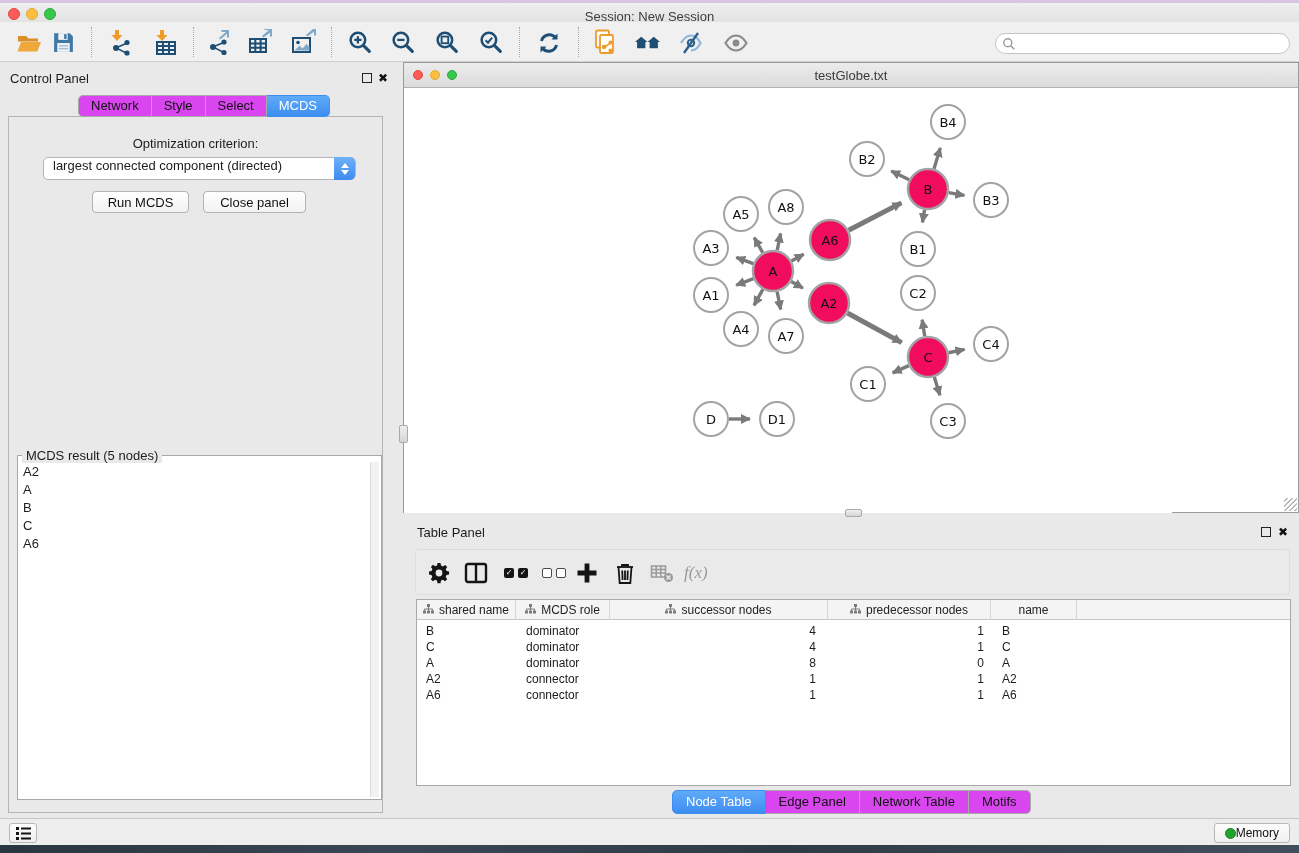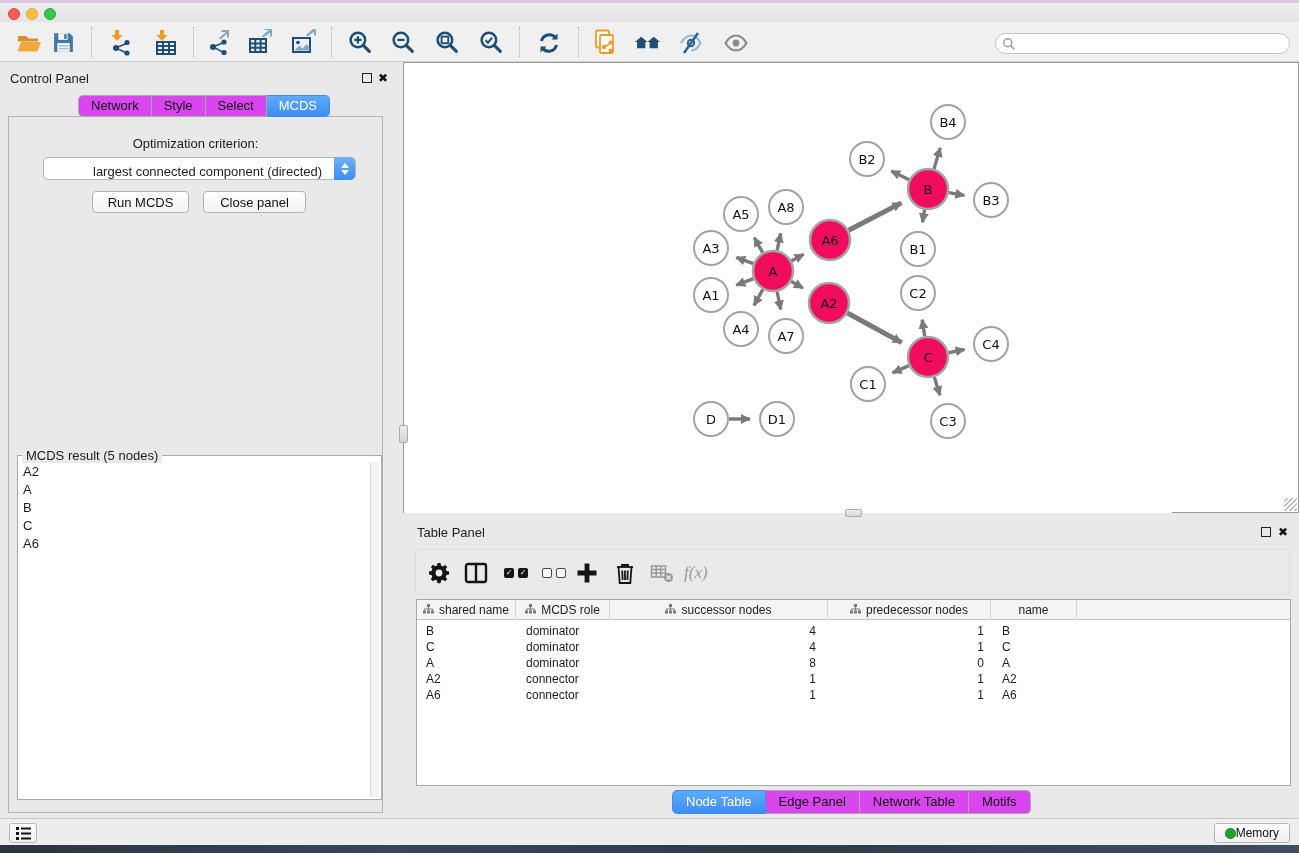--- a/index.html
+++ b/index.html
@@ -33,21 +33,21 @@
   #cp-border { left:8px; top:116px; width:375px; height:697px; border:1px solid #B4B4B4; background:#E9E9E9; }
 
   .seg-group { position:absolute; display:flex; }
   .seg { background:#d946ef; border:1px solid #A9A9A9; border-left-width:0; padding:2px 12px 3px 12px; font-size:13px; color:#111; white-space:nowrap; }
   .seg:first-child { border-left-width:1px; border-radius:5px 0 0 5px; }
   .seg:last-child { border-radius:0 5px 5px 0; }
   .seg.active { background:linear-gradient(#5FAAF8,#3D8EF2); border-color:#3D8EF2; color:#fff; }
   #ctrl-tabs { left:78px; top:95px; }
 
   #opt-label { left:8px; top:136px; width:375px; text-align:center; }
-  #criterion { left:43px; top:157px; width:313px; height:23px; background:#fff; border:1px solid #B6B6B6; border-radius:5px; display:flex; align-items:flex-end;padding-left:40px; }
+  #criterion { left:43px; top:157px; width:313px; height:23px; background:#fff; border:1px solid #B6B6B6; border-radius:5px; display:flex; align-items:flex-start; }
   #criterion-text { padding-left:9px; }
   #criterion-stepper { position:absolute; right:0; top:-1px; width:21px; height:23px; border-radius:0 5px 5px 0; background:linear-gradient(#6FB1F9,#3D8BF0); display:flex; flex-direction:column; align-items:center; justify-content:center; gap:2px; }
   .tri-up { width:0; height:0; border-left:4px solid transparent; border-right:4px solid transparent; border-bottom:5px solid #fff; }
   .tri-dn { width:0; height:0; border-left:4px solid transparent; border-right:4px solid transparent; border-top:5px solid #fff; }
   .push-btn { position:absolute; background:linear-gradient(#FFFFFF,#F2F2F2); border:1px solid #B3B3B3; border-radius:4px; font-size:13px; color:#111; text-align:center; padding-top:3px; }
   #run-btn { left:92px; top:191px; width:97px; height:22px; }
   #close-btn { left:203px; top:191px; width:103px; height:22px; }
 
   #result-box { left:17px; top:455px; width:365px; height:345px; border:1px solid #A8A8A8; background:#fff; }
   #result-title { position:absolute; left:4px; top:-8px; background:#E9E9E9; padding:0 4px; font-size:13px; }
@@ -102,20 +102,21 @@
   #wallpaper-bottom { left:0; top:845px; width:1299px; height:8px; background:linear-gradient(90deg,#2B3542,#3A4654 30%,#2E3A46 60%,#424E5C); }
 </style>
 </head>
 <body>
 
 <div class="abs" id="wallpaper-top"></div>
 <div class="abs" id="titlebar">
   <span class="tl red" style="left:8px"></span>
   <span class="tl yellow" style="left:26px"></span>
   <span class="tl green" style="left:44px"></span>
+  <div class="abs" id="main-title">Session: New Session</div>
 </div>
 
 <div class="abs" id="main-toolbar">
   <span class="tb-icon" style="left:15px">
     <svg width="26" height="26" viewBox="0 0 26 26">
         <path d="M2 6h8l2.5 2.5H22v3H2z" fill="#D98E26"></path>
         <path d="M1.5 21.5l3.5-9.5h20l-3.7 9.5z" fill="#F0A73C"></path>
       </svg>
   </span>
   <span class="tb-icon" style="left:50px">
@@ -290,20 +291,26 @@
       <div class="result-item">A2</div>
       <div class="result-item">A</div>
       <div class="result-item">B</div>
       <div class="result-item">C</div>
       <div class="result-item">A6</div>
     </div>
   <div id="result-scroll"></div>
 </div>
 
 <div class="abs" id="net-win">
+  <div id="net-titlebar">
+    <span class="tl red" style="left:9px"></span>
+    <span class="tl yellow" style="left:26px"></span>
+    <span class="tl green" style="left:43px"></span>
+    <div id="net-title">testGlobe.txt</div>
+  </div>
   <div id="net-canvas">
     <svg id="graph-svg" width="894" height="424" viewBox="0 0 894 424">
         <defs>
           <marker id="arrow" markerUnits="userSpaceOnUse" markerWidth="12" markerHeight="10" refX="9" refY="5" orient="auto">
             <path d="M0 0 L10 5 L0 10 Z" fill="#7A7A7A"></path>
           </marker>
         </defs>
         <line x1="358.7197701091396" y1="163.6883405069049" x2="350.21743843110625" y2="148.543562205408" stroke="#7A7A7A" stroke-width="3.4" marker-end="url(#arrow)"></line>
         <line x1="373.1802584100922" y1="161.42026628877687" x2="376.62538204416717" y2="144.45965762871543" stroke="#7A7A7A" stroke-width="3.4" marker-end="url(#arrow)"></line>
         <line x1="349.3111094133914" y1="174.69605671787102" x2="332.31428789706814" y2="168.39078421988012" stroke="#7A7A7A" stroke-width="3.4" marker-end="url(#arrow)"></line>

